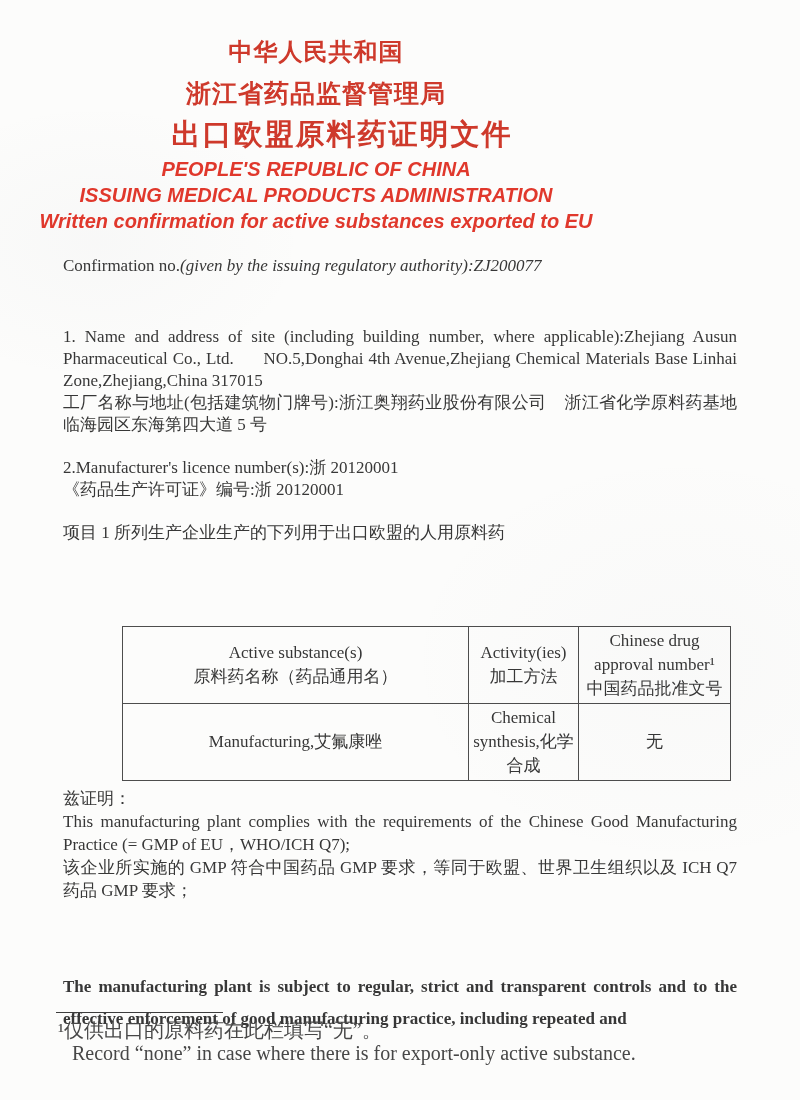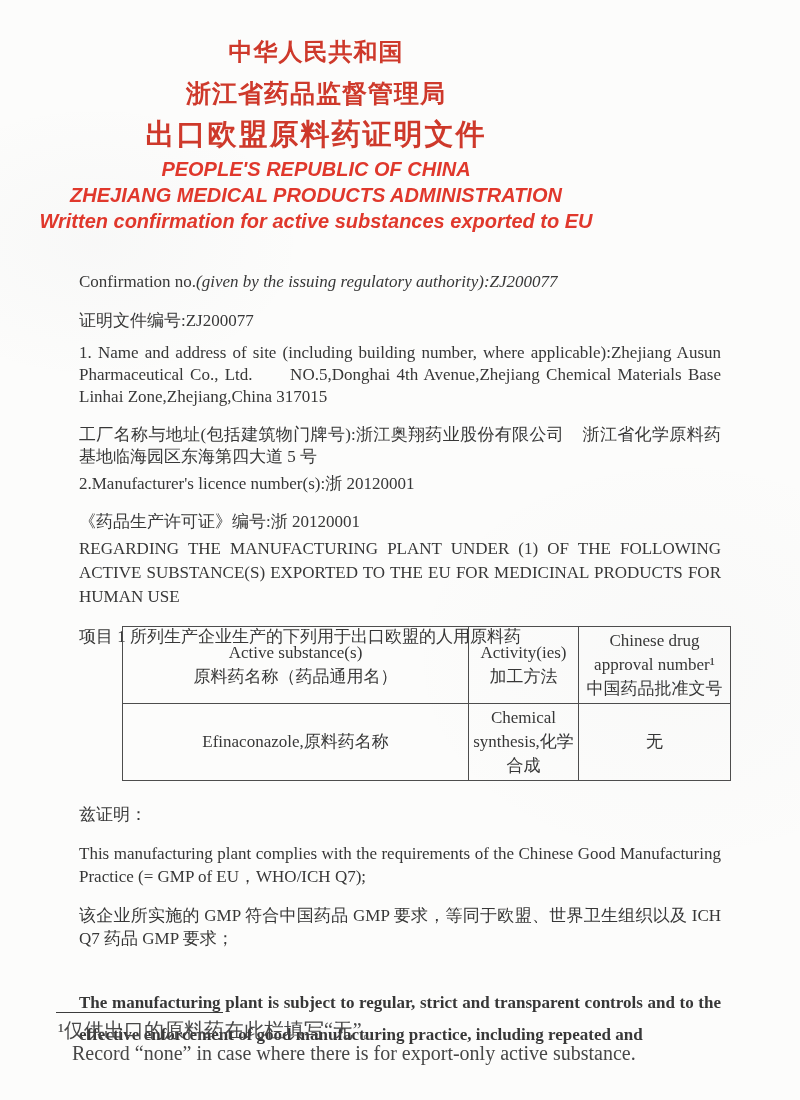--- a/index.html
+++ b/index.html
@@ -22,39 +22,39 @@
   .center{text-align:center;width:632px;left:0;}
   .content{left:63px;width:674px;}
   .title-zh{
     font-family:"Liberation Serif","DejaVu Serif",serif;
     font-weight:bold;
     color:#ce392b;
     letter-spacing:1px;
   }
   .zh1{top:36px;font-size:24px;}
   .zh2{top:77px;font-size:25px;}
-  .zh3{top:115px;font-size:29px;letter-spacing:2px;}
+  .zh3{top:115px;font-size:29px;letter-spacing:2px;padding-left:26px;}
   .title-en{
     top:156px;
     font-family:"Liberation Sans","DejaVu Sans",sans-serif;
     font-weight:bold;
     font-size:20px;line-height:26px;
     color:#e0382c;
     font-style:italic;
   }
   .body-txt{font-size:17px;line-height:22px;}
   .jp{text-align:justify;white-space:pre-wrap;}
   .conf{top:254px;line-height:23px;}
   .italic{font-style:italic;}
   .sec1{top:326px;}
   .sec2{top:457px;}
   .regarding{top:521px;line-height:24px;}
   .confirms{top:787px;line-height:23px;}
   .p2{top:971px;line-height:32px;font-weight:bold;}
-  p{margin:16px;}
+  p{margin:0;}
   table.subst{
     position:absolute;top:626px;left:83px;
     border-collapse:collapse;
     font-size:17px;
     margin-left:39px;
   }
   table.subst th, table.subst td{
     border:1.6px solid #4d4d4d;
     font-weight:normal;
     text-align:center;
@@ -83,62 +83,60 @@
 <body>
 
 <div class="page">
 
   <div class="abs center title-zh zh1">中华人民共和国</div>
   <div class="abs center title-zh zh2">浙江省药品监督管理局</div>
   <div class="abs center title-zh zh3">出口欧盟原料药证明文件</div>
 
   <div class="abs center title-en">
     <div>PEOPLE'S REPUBLIC OF CHINA</div>
-    <div>ZHEJIANG MEDICAL PRODUCTS ADMINISTRATION</div>
+    <div>ISSUING MEDICAL PRODUCTS ADMINISTRATION</div>
     <div>Written confirmation for active substances exported to EU</div>
   </div>
 
   <div class="abs content body-txt conf">
     <p><span>Confirmation no.</span><span class="italic">(given by the issuing regulatory authority):ZJ200077</span></p>
-    <p>证明文件编号:ZJ200077</p>
   </div>
 
   <div class="abs content body-txt sec1">
     <p class="jp">1. Name and address of site (including building number, where applicable):Zhejiang Ausun Pharmaceutical Co., Ltd.&nbsp;&nbsp;&nbsp;&nbsp;&nbsp; NO.5,Donghai 4th Avenue,Zhejiang Chemical Materials Base Linhai Zone,Zhejiang,China 317015</p>
     <p class="jp">工厂名称与地址(包括建筑物门牌号):浙江奥翔药业股份有限公司&nbsp;&nbsp;&nbsp; 浙江省化学原料药基地临海园区东海第四大道 5 号</p>
   </div>
 
   <div class="abs content body-txt sec2">
     <p>2.Manufacturer's licence number(s):浙 20120001</p>
     <p>《药品生产许可证》编号:浙 20120001</p>
   </div>
 
   <div class="abs content body-txt regarding">
-    <p class="jp">REGARDING THE MANUFACTURING PLANT UNDER (1) OF THE FOLLOWING ACTIVE SUBSTANCE(S) EXPORTED TO THE EU FOR MEDICINAL PRODUCTS FOR HUMAN USE</p>
     <p>项目 1 所列生产企业生产的下列用于出口欧盟的人用原料药</p>
   </div>
 
   <table class="subst">
     <colgroup>
       <col class="col1">
         <col class="col2">
         <col class="col3">
     </colgroup>
     <tbody>
       <tr class="hdr">
         <th>Active substance(s)
 原料药名称（药品通用名）</th>
         <th>Activity(ies)
 加工方法</th>
         <th>Chinese drug
 approval number¹
 中国药品批准文号</th>
       </tr>
       <tr class="datarow">
-        <td>Efinaconazole,原料药名称</td>
+        <td>Manufacturing,艾氟康唑</td>
         <td>Chemical synthesis,化学合成</td>
         <td>无</td>
       </tr>
     </tbody>
   </table>
 
   <div class="abs content body-txt confirms">
     <p>兹证明：</p>
     <p class="jp">This manufacturing plant complies with the requirements of the Chinese Good Manufacturing Practice (= GMP of EU，WHO/ICH Q7);</p>
     <p class="jp">该企业所实施的 GMP 符合中国药品 GMP 要求，等同于欧盟、世界卫生组织以及 ICH Q7 药品 GMP 要求；</p>

